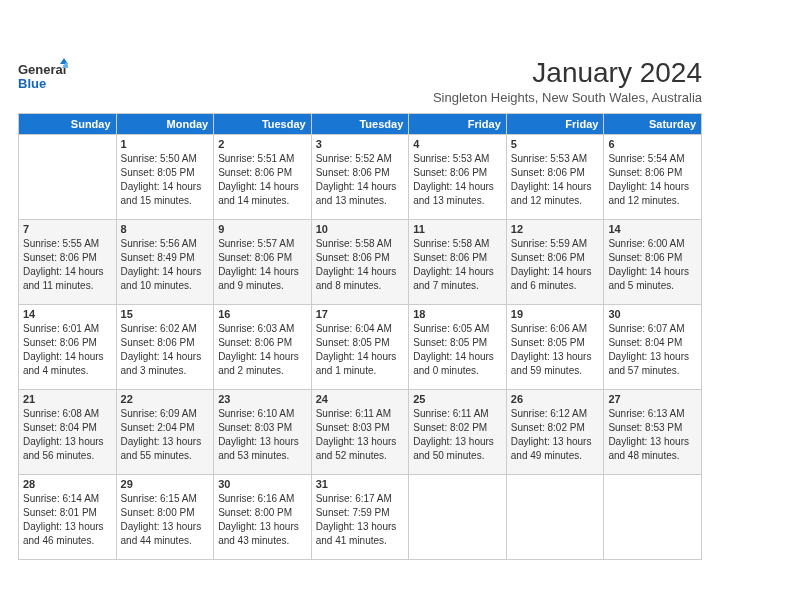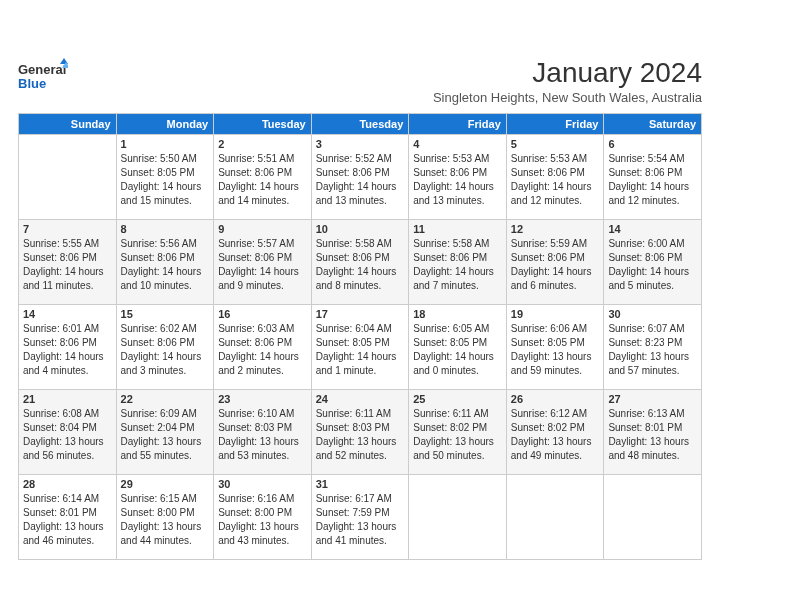--- a/index.html
+++ b/index.html
@@ -166,21 +166,21 @@
           <td>
             <span class="day-number">7</span>
             <div class="day-info">Sunrise: 5:55 AM
 Sunset: 8:06 PM
 Daylight: 14 hours
 and 11 minutes.</div>
           </td>
           <td>
             <span class="day-number">8</span>
             <div class="day-info">Sunrise: 5:56 AM
-Sunset: 8:06 PM
+Sunset: 8:49 PM
 Daylight: 14 hours
 and 10 minutes.</div>
           </td>
           <td>
             <span class="day-number">9</span>
             <div class="day-info">Sunrise: 5:57 AM
 Sunset: 8:06 PM
 Daylight: 14 hours
 and 9 minutes.</div>
           </td>
@@ -252,21 +252,21 @@
           <td>
             <span class="day-number">19</span>
             <div class="day-info">Sunrise: 6:06 AM
 Sunset: 8:05 PM
 Daylight: 13 hours
 and 59 minutes.</div>
           </td>
           <td>
             <span class="day-number">30</span>
             <div class="day-info">Sunrise: 6:07 AM
-Sunset: 8:23 PM
+Sunset: 8:04 PM
 Daylight: 13 hours
 and 57 minutes.</div>
           </td>
         </tr>
         <tr>
           <td>
             <span class="day-number">21</span>
             <div class="day-info">Sunrise: 6:08 AM
 Sunset: 8:04 PM
 Daylight: 13 hours
@@ -303,21 +303,21 @@
           <td>
             <span class="day-number">26</span>
             <div class="day-info">Sunrise: 6:12 AM
 Sunset: 8:02 PM
 Daylight: 13 hours
 and 49 minutes.</div>
           </td>
           <td>
             <span class="day-number">27</span>
             <div class="day-info">Sunrise: 6:13 AM
-Sunset: 8:01 PM
+Sunset: 8:53 PM
 Daylight: 13 hours
 and 48 minutes.</div>
           </td>
         </tr>
         <tr>
           <td>
             <span class="day-number">28</span>
             <div class="day-info">Sunrise: 6:14 AM
 Sunset: 8:01 PM
 Daylight: 13 hours

